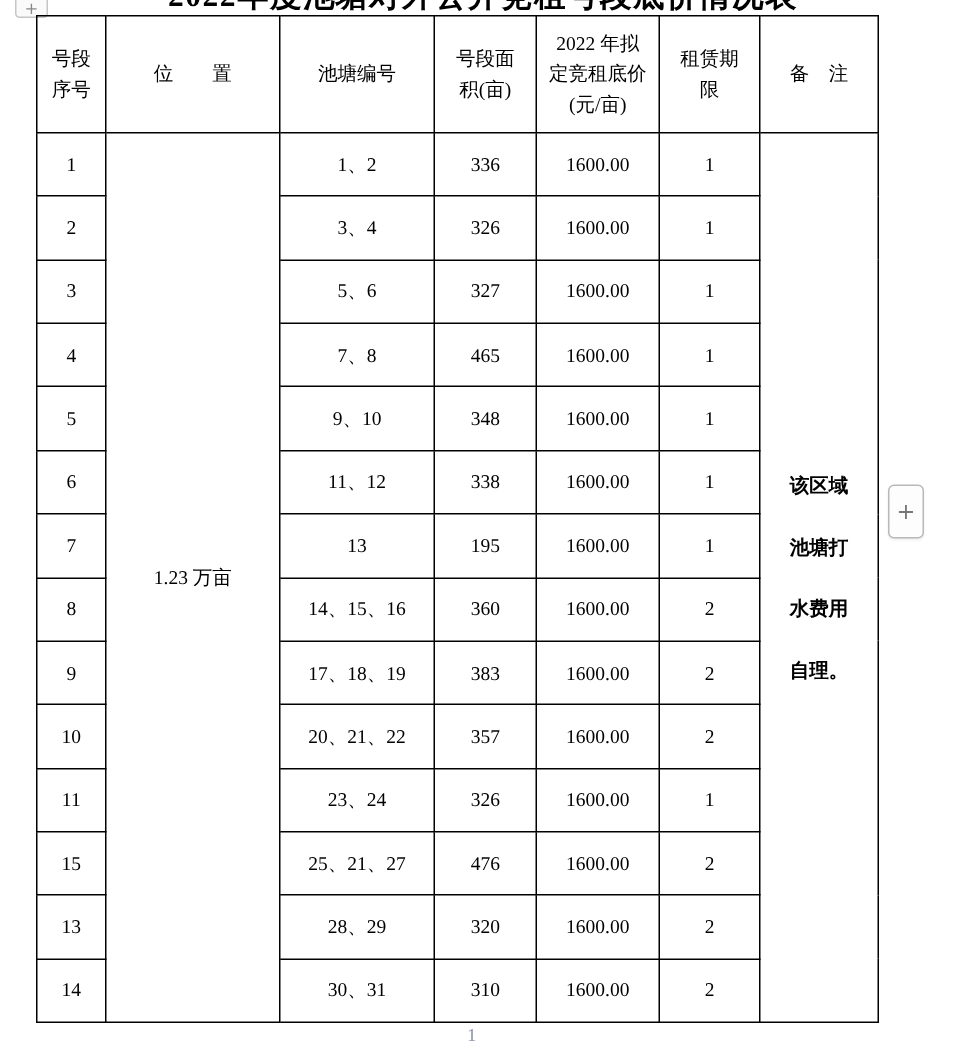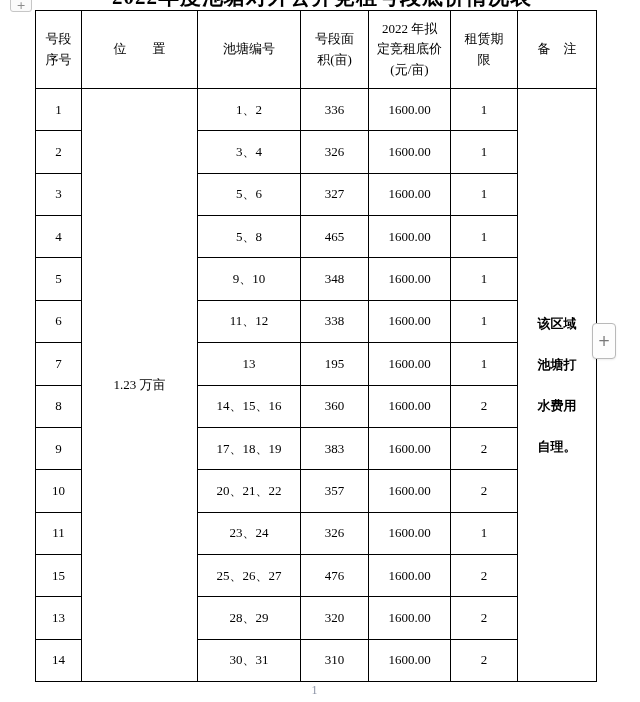--- a/index.html
+++ b/index.html
@@ -15,21 +15,21 @@
   
   .handle-btn{
     position:absolute;left:10px;top:-10px;width:22px;height:22px;
     border:1px solid #c6c6c6;border-radius:3px;background:#fafafa;
     color:#8a8a8a;font:11px "DejaVu Sans",sans-serif;
     display:flex;align-items:flex-end;justify-content:center;box-sizing:border-box;
   }
   .handle-btn span{line-height:11px;}
   
   table.doc-table{
-    position:absolute;left:35px;top:10px;border-collapse:collapse;table-layout:fixed;
+    position:absolute;left:24px;top:10px;border-collapse:collapse;table-layout:fixed;
     width:561px;
   }
   .doc-table th,.doc-table td{
     border:1px solid #000;text-align:center;vertical-align:middle;
     padding:0;font-weight:normal;overflow:hidden;
   }
   .doc-table thead tr{height:78px;}
   .doc-table thead th{font-size:13px;line-height:1.55;white-space:pre-line;}
   .doc-table tbody tr{height:42.36px;}
   .doc-table tbody td{font-size:13px;}
@@ -106,21 +106,21 @@
     </tr>
     <tr>
       <td>3</td>
       <td>5、6</td>
       <td>327</td>
       <td>1600.00</td>
       <td>1</td>
     </tr>
     <tr>
       <td>4</td>
-      <td>5、8</td>
+      <td>7、8</td>
       <td>465</td>
       <td>1600.00</td>
       <td>1</td>
     </tr>
     <tr>
       <td>5</td>
       <td>9、10</td>
       <td>348</td>
       <td>1600.00</td>
       <td>1</td>
@@ -162,21 +162,21 @@
     </tr>
     <tr>
       <td>11</td>
       <td>23、24</td>
       <td>326</td>
       <td>1600.00</td>
       <td>1</td>
     </tr>
     <tr>
       <td>15</td>
-      <td>25、26、27</td>
+      <td>25、21、27</td>
       <td>476</td>
       <td>1600.00</td>
       <td>2</td>
     </tr>
     <tr>
       <td>13</td>
       <td>28、29</td>
       <td>320</td>
       <td>1600.00</td>
       <td>2</td>

